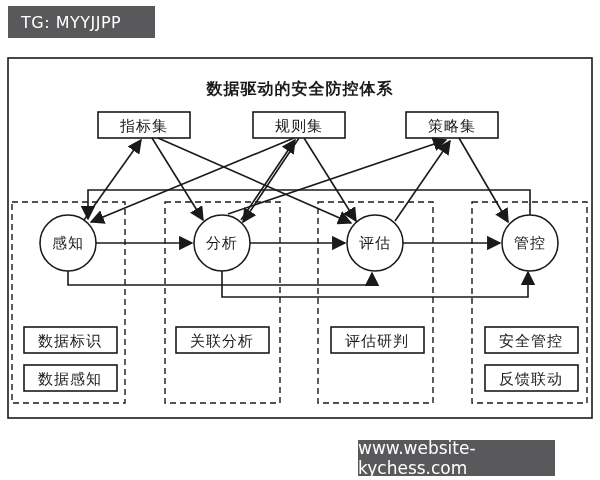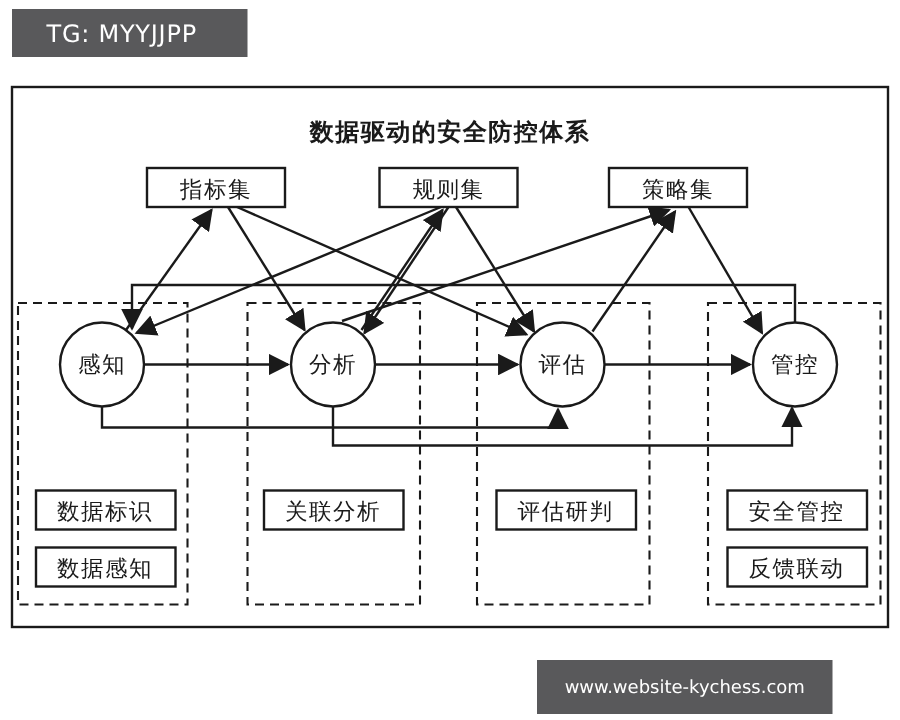--- a/index.html
+++ b/index.html
@@ -14,28 +14,28 @@
     position: absolute;
     background: #59595b;
     color: #ffffff;
     font-size: 16px;
     display: flex;
     align-items: center;
   }
   .badge-tl {
     left: 8px; top: 6px;
     width: 134px; height: 32px;
-    padding-left: 23px;
+    padding-left: 13px;
     letter-spacing: 0.5px;
   }
   .badge-br {
     left: 358px; top: 440px;
     width: 197px; height: 36px;
     justify-content: center;
-    font-size: 12px;
+    font-size: 17px;
   }
   svg { position: absolute; left: 0; top: 0; }
   .ln   { stroke: #1a1a1a; stroke-width: 1.6; fill: none; }
   .box  { stroke: #1a1a1a; stroke-width: 1.6; fill: #ffffff; }
   .dash { stroke: #1a1a1a; stroke-width: 1.4; fill: none; stroke-dasharray: 6 4; }
   .lbl  { fill: #1a1a1a; font-size: 15px; letter-spacing: 1px;
           text-anchor: middle; dominant-baseline: central;
           font-family: "DejaVu Sans", sans-serif; }
   .ttl  { font-size: 16px; font-weight: 600; letter-spacing: 1px; }
 </style>

